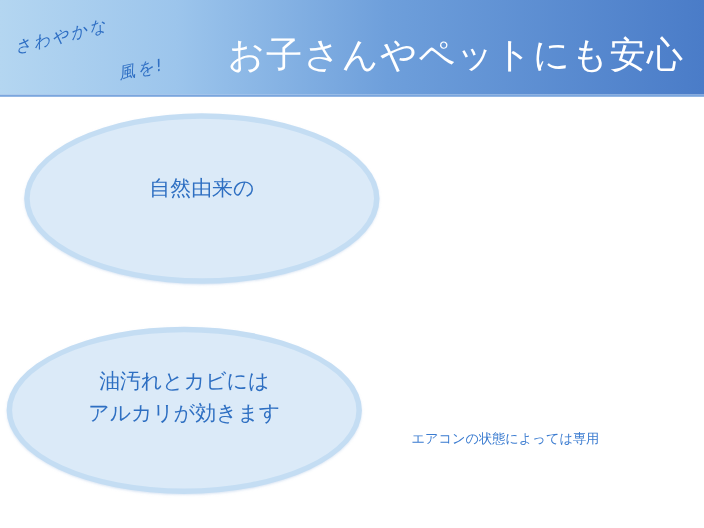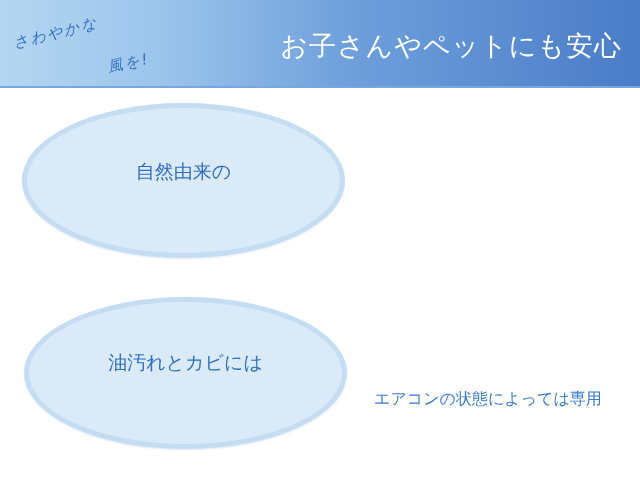--- a/index.html
+++ b/index.html
@@ -44,21 +44,21 @@
       left: 110px;
       top: 58px;
       transform: rotate(-12deg);
       transform-origin: left bottom;
     }
     .title {
       position: absolute;
       right: 18px;
       top: 28px;
       color: #ffffff;
-      font-size: 27px;
+      font-size: 33px;
       white-space: nowrap;
       letter-spacing: 1px;
     }
     .bubble {
       position: absolute;
       border-radius: 50%;
       background: #dbeaf8;
       border: 5px solid #c4ddf3;
       box-sizing: border-box;
       display: flex;
@@ -66,28 +66,28 @@
       align-items: center;
       justify-content: center;
       color: #2e6fc2;
       font-size: 19px;
       line-height: 29px;
       text-align: left;
       box-shadow: 0 1px 2px rgba(160,190,225,0.35);
     }
     .bubble-1 { left: 22px; top: 103px; width: 323px; height: 155px; padding-bottom: 18px; }
     .bubble-2 { left: 310px; top: 206px; width: 312px; height: 144px; padding-bottom: 4px; }
-    .bubble-3 { left: 24px; top: 297px; width: 323px; height: 152px; padding-bottom: 22px; }
+    .bubble-3 { left: 6px; top: 297px; width: 323px; height: 152px; padding-bottom: 22px; }
     .bubble .line { white-space: nowrap; }
     .note {
       position: absolute;
       left: 374px;
       top: 389px;
       color: #3a7bd0;
-      font-size: 16px;
+      font-size: 12px;
       line-height: 20px;
       text-align: center;
       white-space: nowrap;
     }
   </style>
 </head>
 <body>
 
 <div class="slide">
 
@@ -97,19 +97,20 @@
     <div class="title">お子さんやペットにも安心</div>
   </div>
 
   <div class="bubble bubble-1">
     <div class="line">自然由来の</div>
   </div>
 
 
   <div class="bubble bubble-3">
     <div class="line">油汚れとカビには</div>
+    <div class="line">アルカリが効きます</div>
   </div>
 
   <div class="note">
     <div>エアコンの状態によっては専用</div>
   </div>
 
 </div>
 
 </body></html>

